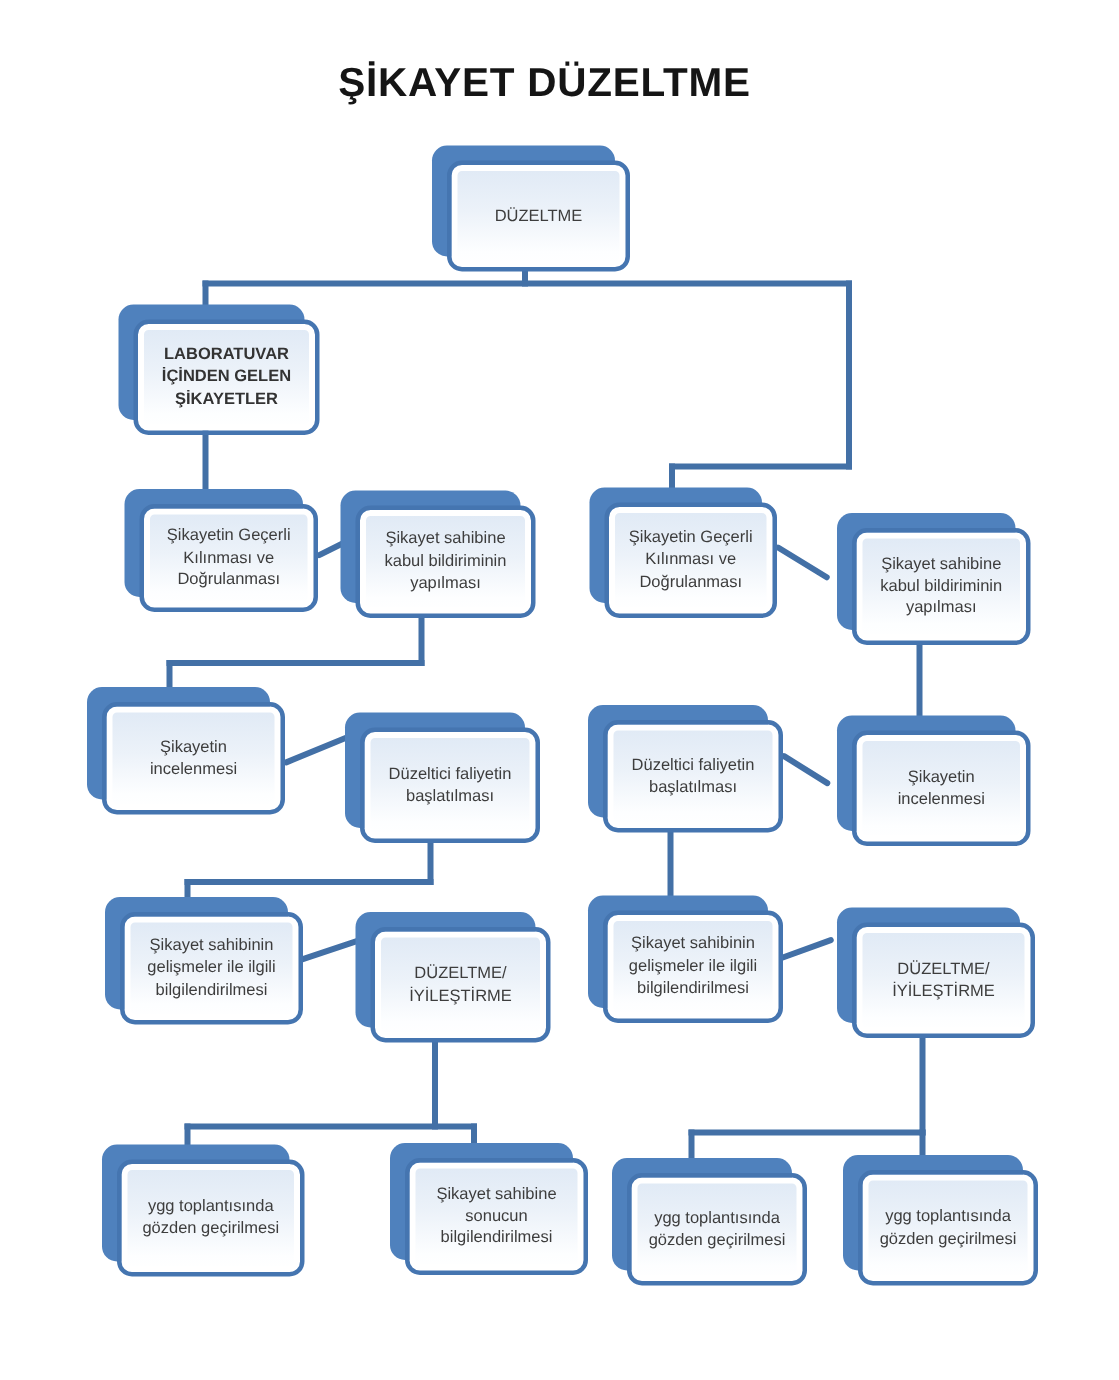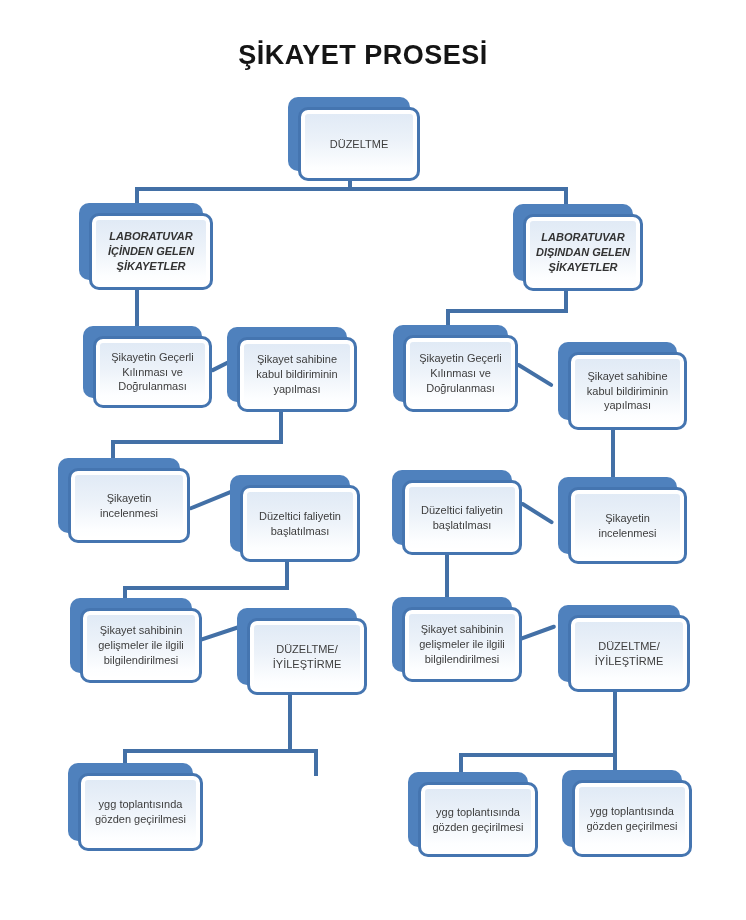--- a/index.html
+++ b/index.html
@@ -53,27 +53,27 @@
     box-shadow:inset 0 0 0 4px #ffffff;
     display:flex;
     align-items:center;
     justify-content:center;
     text-align:center;
     padding:4px 9px;
     font-size:11px;
     line-height:1.35;
     color:#3d3d3d;
   }
-  .node.bold .front{font-weight:bold;color:#333;font-style:italic;}
+  .node.bold .front{font-weight:bold;color:#333;}
 </style>
 </head>
 <body>
 
 <div id="stage">
-  <div class="page-title">ŞİKAYET PROSESİ</div>
+  <div class="page-title">ŞİKAYET DÜZELTME</div>
 <div class="seg" style="left: 348px; top: 178px; width: 4px; height: 13px;"></div>
     <div class="seg" style="left: 135px; top: 187px; width: 433px; height: 4px;"></div>
     <div class="seg" style="left: 135px; top: 187px; width: 4px; height: 143px;"></div>
     <div class="seg" style="left: 564px; top: 187px; width: 4px; height: 126px;"></div>
     <div class="seg" style="left: 446px; top: 309px; width: 122px; height: 4px;"></div>
     <div class="seg" style="left: 446px; top: 309px; width: 4px; height: 26px;"></div>
     <div class="seg" style="left: 279px; top: 410px; width: 4px; height: 34px;"></div>
     <div class="seg" style="left: 111px; top: 440px; width: 172px; height: 4px;"></div>
     <div class="seg" style="left: 111px; top: 440px; width: 4px; height: 30px;"></div>
     <div class="seg" style="left: 611px; top: 428px; width: 4px; height: 56px;"></div>
@@ -100,26 +100,20 @@
       <div class="front">
         <span>DÜZELTME</span>
       </div>
     </div>
     <div class="node bold" style="left: 89px; top: 213px; width: 124px; height: 77px;">
       <div class="back"></div>
       <div class="front">
         <span>LABORATUVAR İÇİNDEN GELEN ŞİKAYETLER</span>
       </div>
     </div>
-    <div class="node bold" style="left: 523px; top: 214px; width: 120px; height: 77px;">
-      <div class="back"></div>
-      <div class="front">
-        <span>LABORATUVAR DIŞINDAN GELEN ŞİKAYETLER</span>
-      </div>
-    </div>
     <div class="node" style="left: 93px; top: 336px; width: 119px; height: 72px;">
       <div class="back"></div>
       <div class="front">
         <span>Şikayetin Geçerli Kılınması ve Doğrulanması</span>
       </div>
     </div>
     <div class="node" style="left: 237px; top: 337px; width: 120px; height: 75px;">
       <div class="back"></div>
       <div class="front">
         <span>Şikayet sahibine kabul bildiriminin yapılması</span>
@@ -182,20 +176,26 @@
     <div class="node" style="left: 568px; top: 615px; width: 122px; height: 77px;">
       <div class="back"></div>
       <div class="front">
         <span>DÜZELTME/İYİLEŞTİRME</span>
       </div>
     </div>
     <div class="node" style="left: 78px; top: 773px; width: 125px; height: 78px;">
       <div class="back"></div>
       <div class="front">
         <span>ygg toplantısında gözden geçirilmesi</span>
+      </div>
+    </div>
+    <div class="node" style="left: 270px; top: 772px; width: 122px; height: 78px;">
+      <div class="back"></div>
+      <div class="front">
+        <span>Şikayet sahibine sonucun bilgilendirilmesi</span>
       </div>
     </div>
     <div class="node" style="left: 418px; top: 782px; width: 120px; height: 75px;">
       <div class="back"></div>
       <div class="front">
         <span>ygg toplantısında gözden geçirilmesi</span>
       </div>
     </div>
     <div class="node" style="left: 572px; top: 780px; width: 120px; height: 77px;">
       <div class="back"></div>

